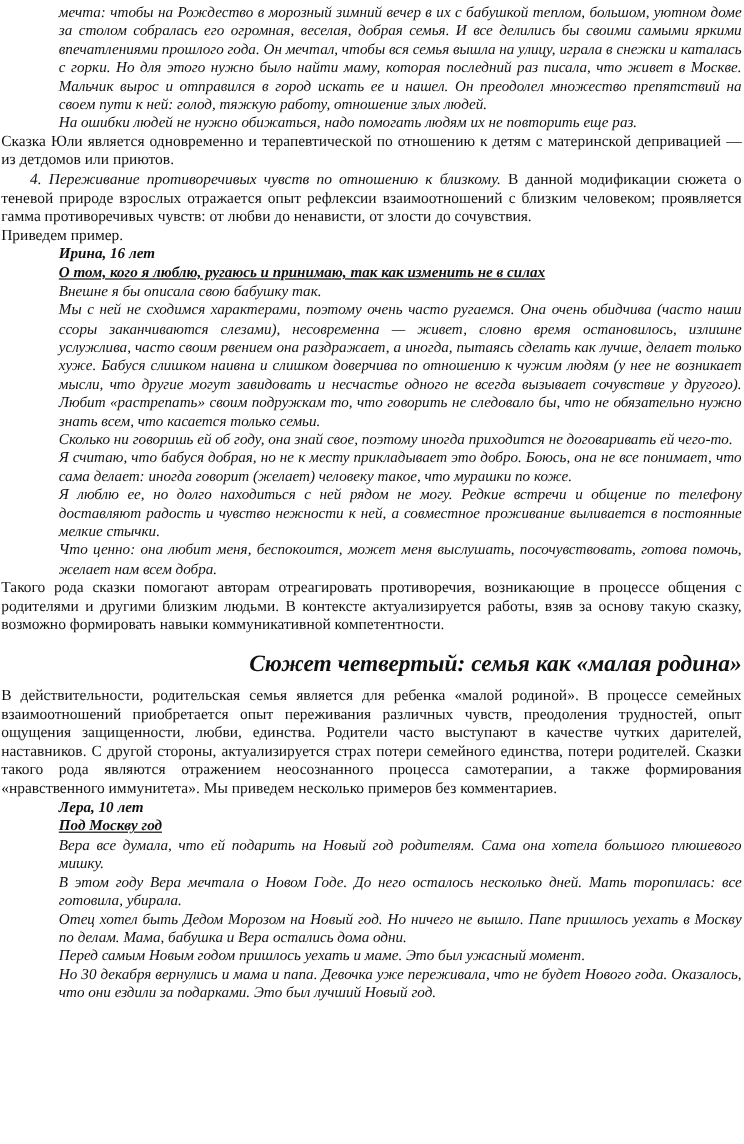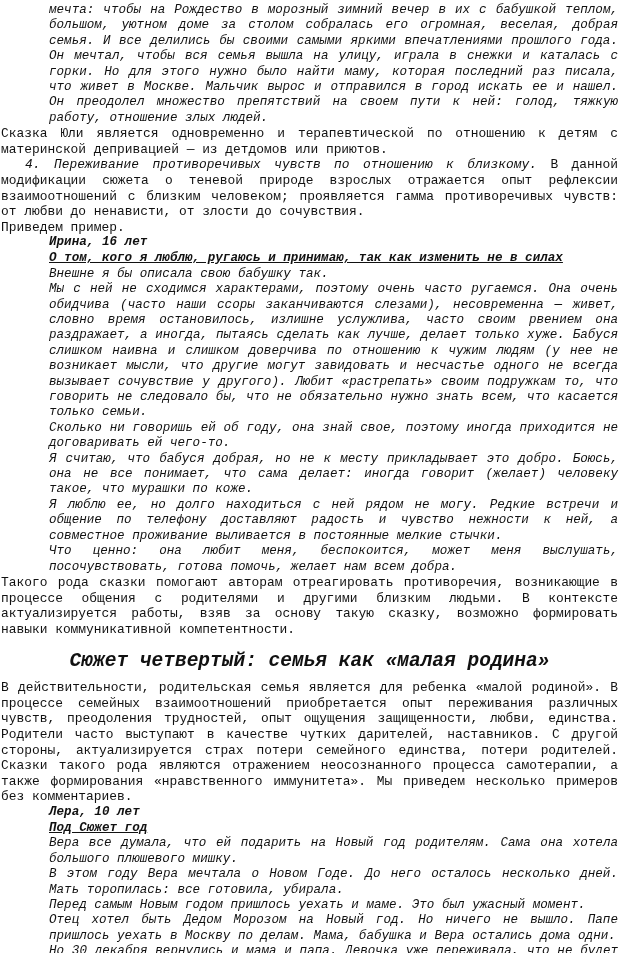--- a/index.html
+++ b/index.html
@@ -12,21 +12,20 @@
     height: 953px;
     overflow: hidden;
     color: #111111;
     font-family: "Liberation Serif", "DejaVu Serif", serif;
   }
   .page {
     box-sizing: border-box;
     width: 620px;
     height: 953px;
     padding: 3px 2px 4px 1px;
-    font-family: Liberation Mono, monospace;
   }
   
   .body-para {
     font-size: 12.9px;
     line-height: 15.6px;
     text-align: justify;
     margin: 0;
   }
   
   .lead-italic {
@@ -59,30 +58,31 @@
     font-size: 12.6px;
     line-height: 15.8px;
     margin: 0;
   }
   .section-heading {
     font-weight: bold;
     font-style: italic;
     font-size: 19.5px;
     line-height: 23px;
     margin: 13px 0 7px 0;
-    text-align: center;
+    text-align: right;
   }
 </style>
 </head>
 <body>
 
 <div class="page">
 
   <div class="quote-block">
     <p class="quote-para">мечта: чтобы на Рождество в морозный зимний вечер в их с бабушкой теплом, большом, уютном доме за столом собралась его огромная, веселая, добрая семья. И все делились бы своими самыми яркими впечатлениями прошлого года. Он мечтал, чтобы вся семья вышла на улицу, играла в снежки и каталась с горки. Но для этого нужно было найти маму, которая последний раз писала, что живет в Москве. Мальчик вырос и отправился в город искать ее и нашел. Он преодолел множество препятствий на своем пути к ней: голод, тяжкую работу, отношение злых людей.</p>
+    <p class="quote-para">На ошибки людей не нужно обижаться, надо помогать людям их не повторить еще раз.</p>
   </div>
 
   <p class="body-para">Сказка Юли является одновременно и терапевтической по отношению к детям с материнской депривацией — из детдомов или приютов.</p>
 
   <p class="body-para"><span class="lead-italic">4. Переживание противоречивых чувств по отношению к близкому.</span><span> В данной модификации сюжета о теневой природе взрослых отражается опыт рефлексии взаимоотношений с близким человеком; проявляется гамма противоречивых чувств: от любви до ненависти, от злости до сочувствия.</span></p>
 
   <p class="body-para">Приведем пример.</p>
 
   <div class="quote-block">
     <p class="quote-author">Ирина, 16 лет</p>
@@ -96,21 +96,21 @@
   </div>
 
   <p class="body-para">Такого рода сказки помогают авторам отреагировать противоречия, возникающие в процессе общения с родителями и другими близким людьми. В контексте актуализируется работы, взяв за основу такую сказку, возможно формировать навыки коммуникативной компетентности.</p>
 
   <h2 class="section-heading">Сюжет четвертый: семья как «малая родина»</h2>
 
   <p class="body-para">В действительности, родительская семья является для ребенка «малой родиной». В процессе семейных взаимоотношений приобретается опыт переживания различных чувств, преодоления трудностей, опыт ощущения защищенности, любви, единства. Родители часто выступают в качестве чутких дарителей, наставников. С другой стороны, актуализируется страх потери семейного единства, потери родителей. Сказки такого рода являются отражением неосознанного процесса самотерапии, а также формирования «нравственного иммунитета». Мы приведем несколько примеров без комментариев.</p>
 
   <div class="quote-block">
     <p class="quote-author">Лера, 10 лет</p>
-    <p class="quote-title">Под Сюжет год</p>
+    <p class="quote-title">Под Москву год</p>
     <p class="quote-para">Вера все думала, что ей подарить на Новый год родителям. Сама она хотела большого плюшевого мишку.</p>
     <p class="quote-para">В этом году Вера мечтала о Новом Годе. До него осталось несколько дней. Мать торопилась: все готовила, убирала.</p>
+    <p class="quote-para">Отец хотел быть Дедом Морозом на Новый год. Но ничего не вышло. Папе пришлось уехать в Москву по делам. Мама, бабушка и Вера остались дома одни.</p>
     <p class="quote-para">Перед самым Новым годом пришлось уехать и маме. Это был ужасный момент.</p>
-    <p class="quote-para">Отец хотел быть Дедом Морозом на Новый год. Но ничего не вышло. Папе пришлось уехать в Москву по делам. Мама, бабушка и Вера остались дома одни.</p>
     <p class="quote-para">Но 30 декабря вернулись и мама и папа. Девочка уже переживала, что не будет Нового года. Оказалось, что они ездили за подарками. Это был лучший Новый год.</p>
   </div>
 
 </div>
 
 </body></html>

